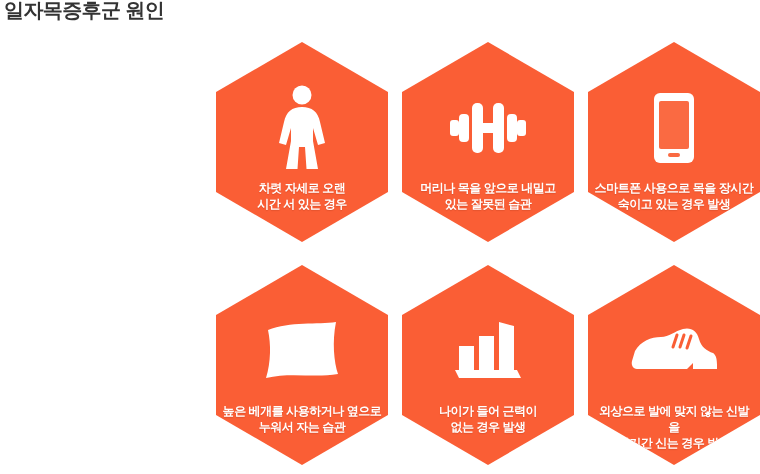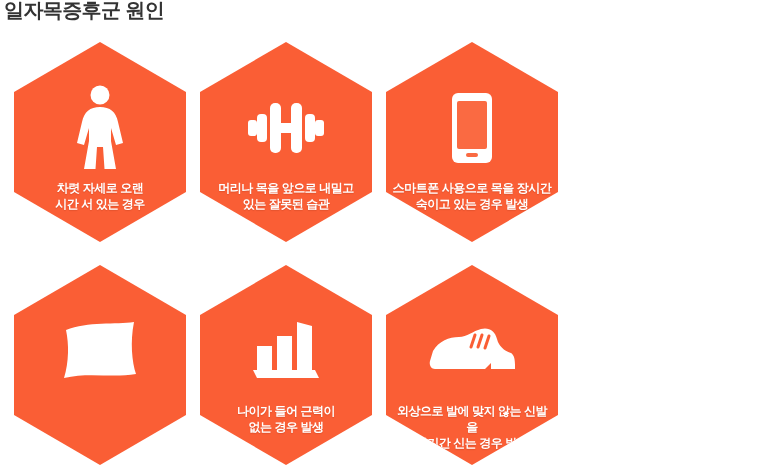--- a/index.html
+++ b/index.html
@@ -32,21 +32,21 @@
     white-space: nowrap;
   }
   .grid {
     position: absolute;
     left: 0;
     top: 42px;
     width: 760px;
   }
   .row {
     display: flex;
-    justify-content: flex-start;
+    justify-content: flex-end;
     gap: 14px;
     padding-left: 14px;
     box-sizing: border-box;
   }
   .row + .row {
     margin-top: 23px;
   }
   .hex {
     position: relative;
     width: 172px;
@@ -143,20 +143,22 @@
     </div>
 
     <div class="row">
 
       <div class="hex">
         <div class="hex-icon">
           <svg width="80" height="62" viewBox="0 0 80 62">
             <path d="M6 10 C28 1 56 5 74 2 C70 22 72 42 76 54 C52 58 28 52 4 58 C9 42 9 24 6 10 Z" fill="#ffffff"></path>
           </svg>
         </div>
+        <div class="hex-label">높은 베개를 사용하거나 옆으로
+누워서 자는 습관</div>
       </div>
 
 
       <div class="hex">
         <div class="hex-icon">
           <svg width="66" height="62" viewBox="0 0 66 62">
             <g fill="#ffffff">
               <rect x="4" y="26" width="15" height="28"></rect>
               <rect x="24" y="16" width="15" height="38"></rect>
               <path d="M44 2 L59 6 L59 54 L44 54 Z"></path>

